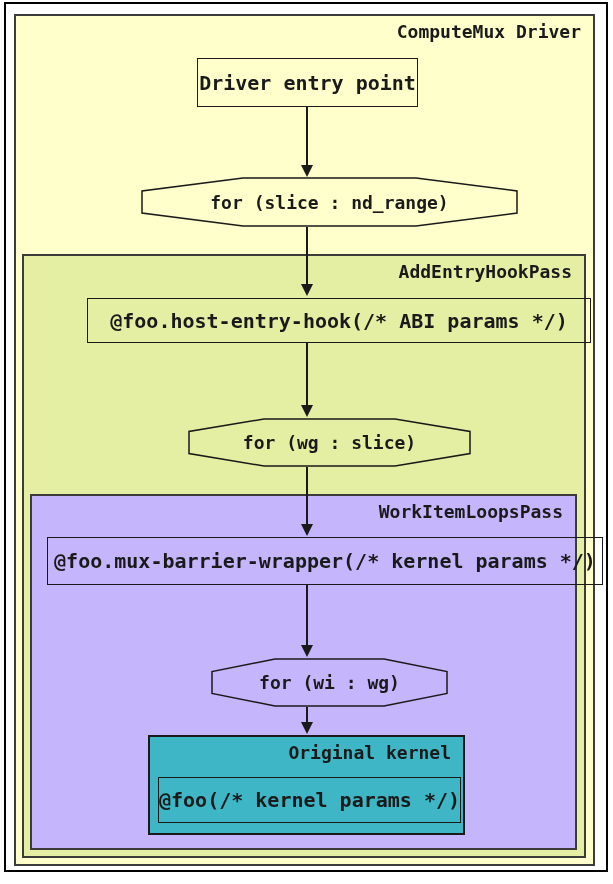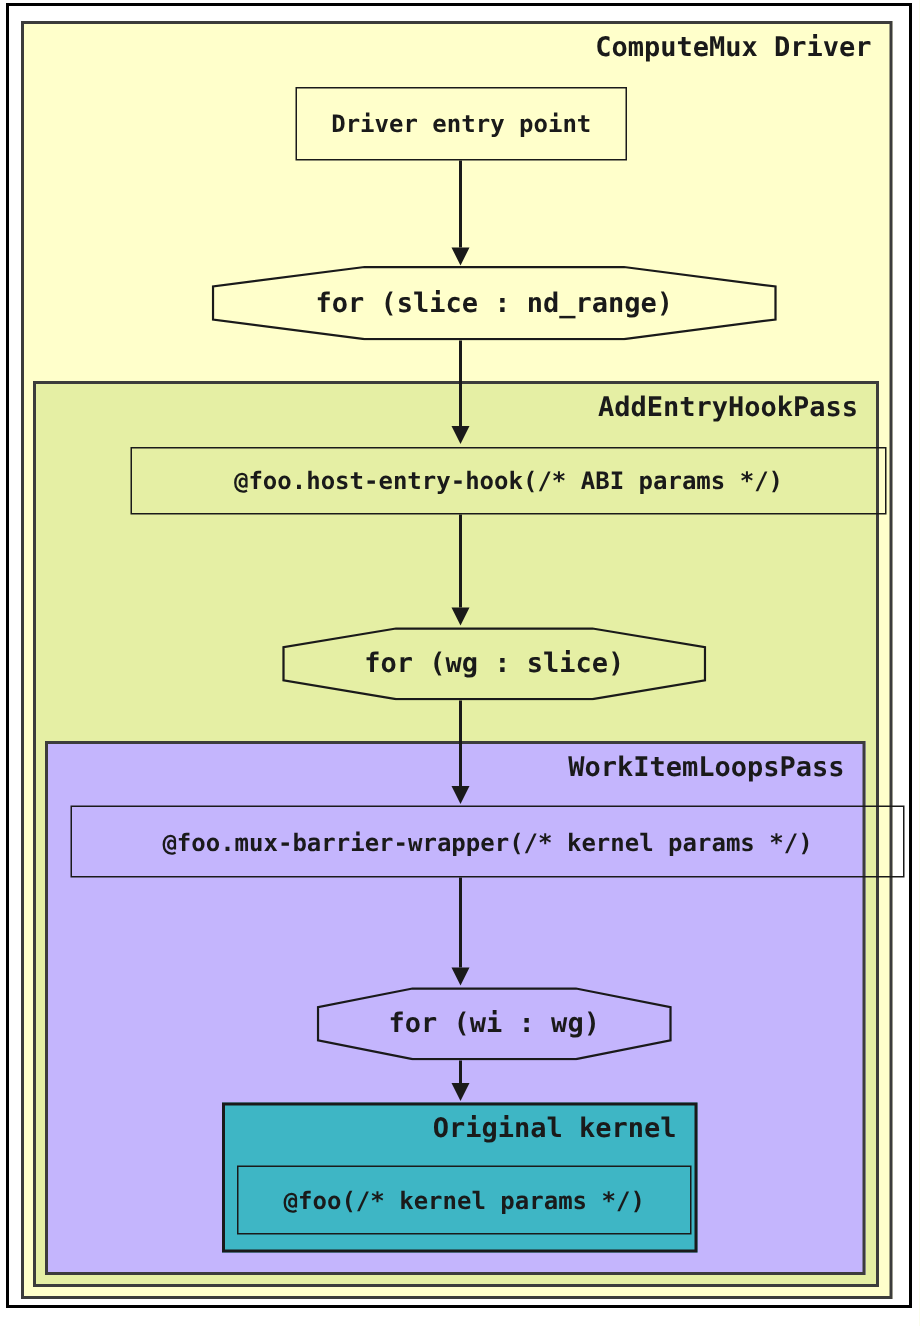--- a/index.html
+++ b/index.html
@@ -39,21 +39,21 @@
   .cluster-computemux   { left: 14px;  top: 14px;  width: 581px; height: 852px; background: #FFFFCB; }
   .cluster-addentry     { left: 22px;  top: 254px; width: 564px; height: 604px; background: #E5EFA4; }
   .cluster-workitem     { left: 30px;  top: 494px; width: 547px; height: 356px; background: #c4b5fd; }
   .cluster-originalkern { left: 148px; top: 735px; width: 317px; height: 100px; background: #3EB6C5; border-color: #1a1a1a; }
 
   .node {
     border: 1.5px solid #1a1a1a;
     display: flex;
     align-items: center;
     justify-content: center;
-    font-size: 16px;
+    font-size: 20px;
     white-space: pre;
     background: transparent;
     text-align: center;
   }
   .node-driver  { left: 197px; top: 58px;  width: 221px; height: 49px; }
   .node-hook    { left: 87px;  top: 298px; width: 504px; height: 45px; }
   .node-wrapper { left: 47px;  top: 537px; width: 556px; height: 48px; }
   .node-foo     { left: 158px; top: 777px; width: 303px; height: 46px; }
 
   .octagon {

